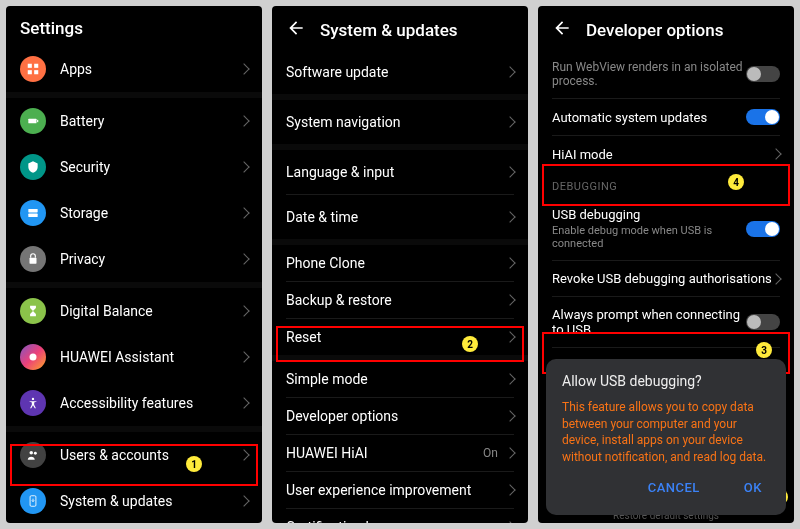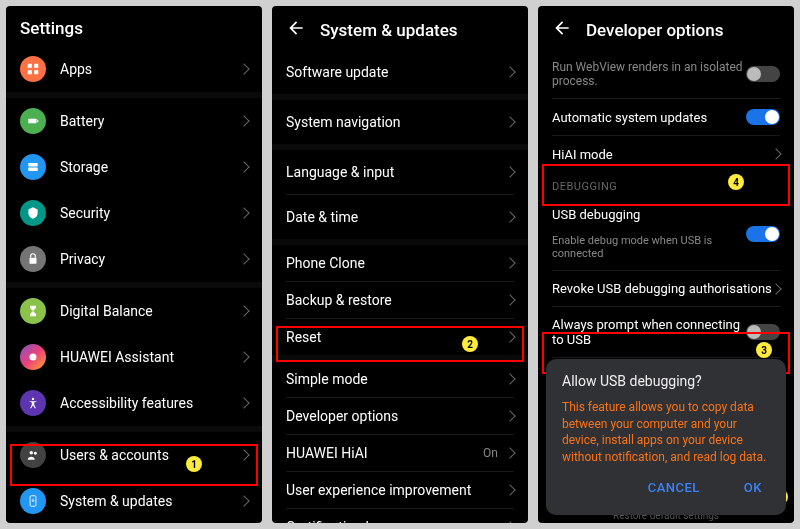--- a/index.html
+++ b/index.html
@@ -41,21 +41,21 @@
   }
   .row .icon {
     width: 26px; height: 26px;
     border-radius: 50%;
     display: flex; align-items: center; justify-content: center;
     margin-right: 14px;
     flex-shrink: 0;
   }
   .row .icon svg { width: 14px; height: 14px; fill: #fff; }
   .row .label { font-size: 14px; flex: 1; color: #ffffff; }
-  .row .sub { font-size: 11px; color: #888; margin-top: 12px; }
+  .row .sub { font-size: 11px; color: #888; margin-top: 2px; }
   .row .col { flex: 1; }
   .chev { width: 8px; height: 8px; border-right: 1.5px solid #666; border-bottom: 1.5px solid #666; transform: rotate(-45deg); flex-shrink: 0; }
   .sep { height: 6px; background: #0a0a0a; }
   .thin-sep { height: 1px; background: #1a1a1a; margin: 0 14px; }
   .toggle {
     width: 34px; height: 16px; border-radius: 10px;
     background: #444; position: relative; flex-shrink: 0;
   }
   .toggle::after {
     content: ""; position: absolute; width: 14px; height: 14px;
@@ -121,36 +121,36 @@
       <span class="icon bg-green">
           <svg viewBox="0 0 24 24">
             <rect x="4" y="8" width="14" height="8" rx="1"></rect>
             <rect x="19" y="10" width="2" height="4"></rect>
           </svg>
         </span>
       <span class="label">Battery</span>
         <span class="chev"></span>
     </div>
     <div class="row">
+      <span class="icon bg-teal">
+          <svg viewBox="0 0 24 24">
+            <path d="M12 2l8 4v6c0 5-3.5 9-8 10-4.5-1-8-5-8-10V6z"></path>
+          </svg>
+        </span>
+      <span class="label">Security</span>
+        <span class="chev"></span>
+    </div>
+    <div class="row">
       <span class="icon bg-blue">
           <svg viewBox="0 0 24 24">
             <rect x="4" y="5" width="16" height="6" rx="1"></rect>
             <rect x="4" y="13" width="16" height="6" rx="1"></rect>
           </svg>
         </span>
       <span class="label">Storage</span>
-        <span class="chev"></span>
-    </div>
-    <div class="row">
-      <span class="icon bg-teal">
-          <svg viewBox="0 0 24 24">
-            <path d="M12 2l8 4v6c0 5-3.5 9-8 10-4.5-1-8-5-8-10V6z"></path>
-          </svg>
-        </span>
-      <span class="label">Security</span>
         <span class="chev"></span>
     </div>
     <div class="row">
       <span class="icon bg-gray">
           <svg viewBox="0 0 24 24">
             <rect x="6" y="10" width="12" height="10" rx="1"></rect>
             <path d="M8 10V7a4 4 0 018 0v3" fill="none" stroke="#fff" stroke-width="2"></path>
           </svg>
         </span>
       <span class="label">Privacy</span>

